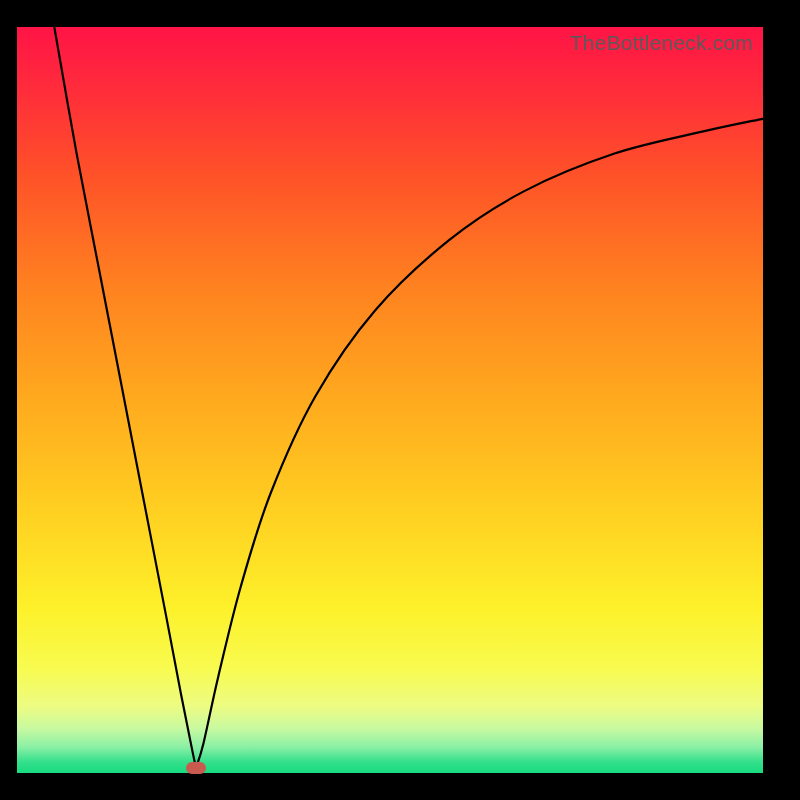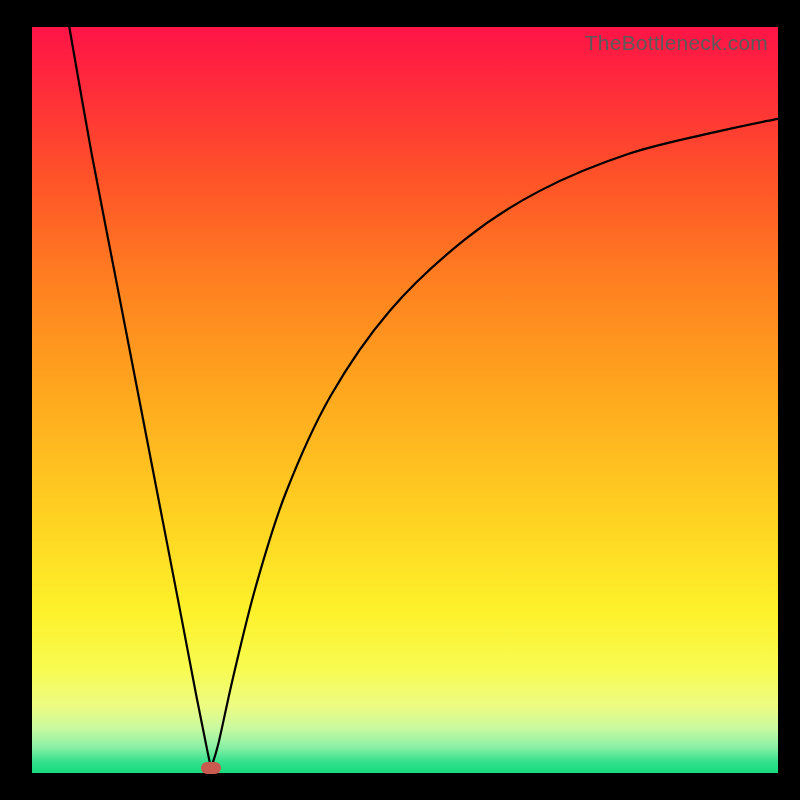--- a/index.html
+++ b/index.html
@@ -6,21 +6,21 @@
     margin: 0;
     padding: 0;
     width: 800px;
     height: 800px;
     background: #000;
     overflow: hidden;
     font-family: Arial, Helvetica, sans-serif;
   }
   .frame {
     position: absolute;
-    left: 32px;
+    left: 17px;
     top: 27px;
     width: 746px;
     height: 746px;
     background: #000;
   }
   .watermark {
     position: absolute;
     top: 4px;
     right: 10px;
     color: #5a5a5a;

